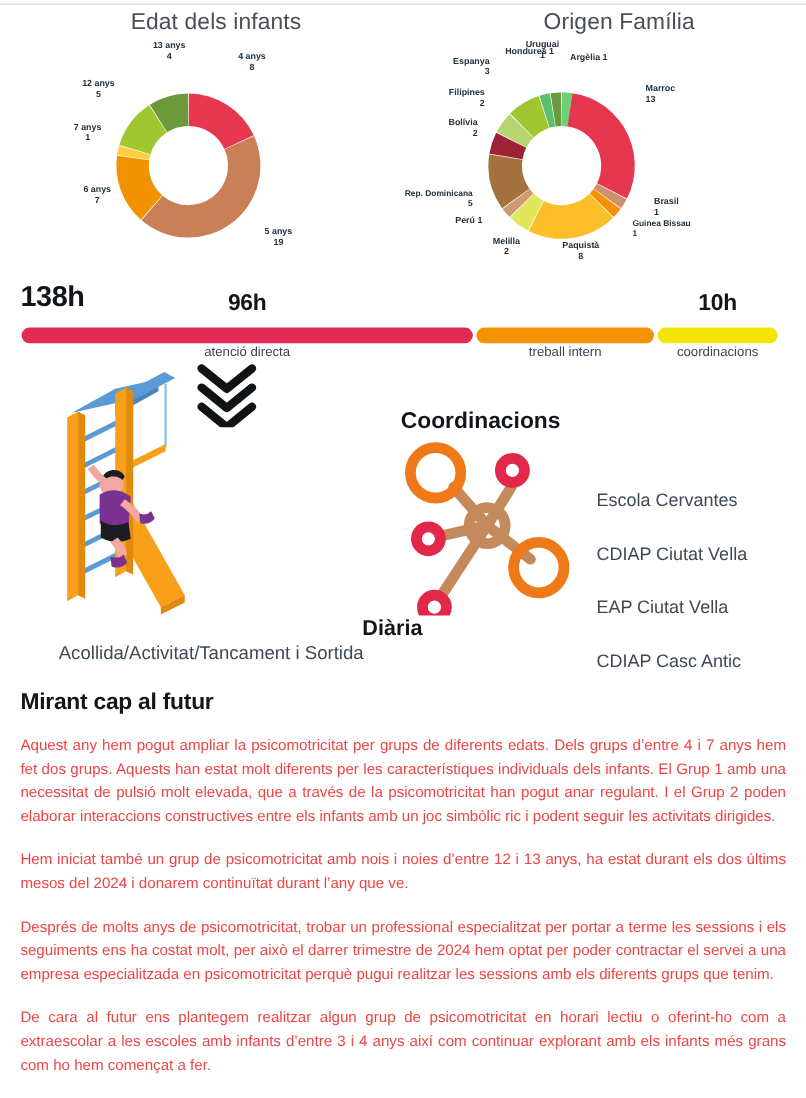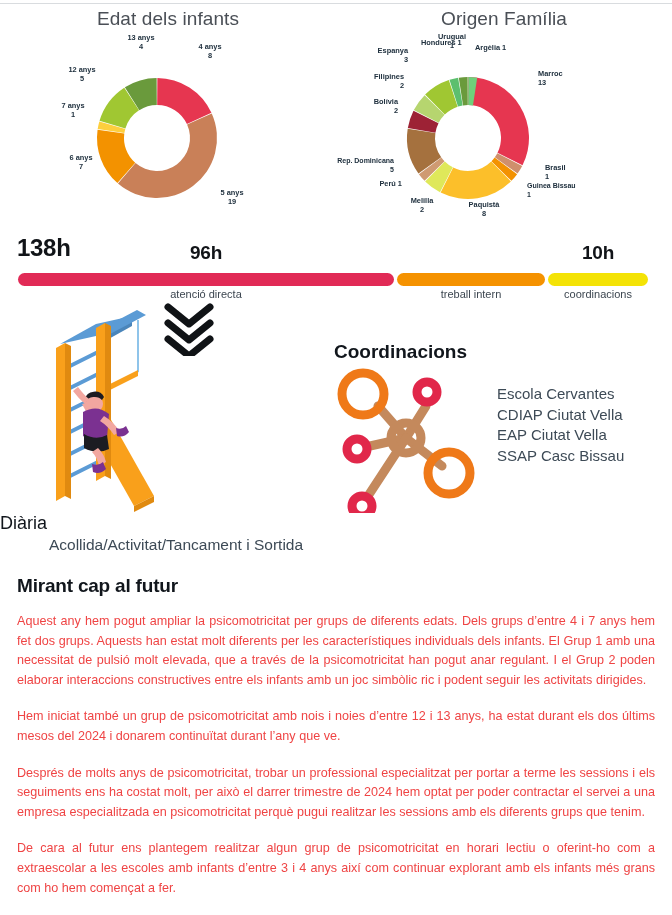--- a/index.html
+++ b/index.html
@@ -43,20 +43,21 @@
   .chart-block.right { left: 336px; }
   .chart-title {
     position: absolute;
     left: 0; top: 2px;
     width: 336px;
     text-align: center;
     font-size: 19px;
     font-weight: 400;
     color: #4a4f56;
     letter-spacing: .1px;
+    padding-left: 12px;
   }
   .donut-wrap {
     position: absolute;
     left: 0; top: 0;
     width: 336px; height: 222px;
   }
   .donut-wrap svg { display: block; }
   .slice-label {
     font-family: "Liberation Sans", sans-serif;
     font-size: 7.4px;
@@ -117,24 +118,25 @@
   
   .playground {
     position: absolute;
     left: 38px; top: 300px;
     width: 125px; height: 215px;
   }
   .daily-label {
     position: absolute;
     left: 0; top: 513px;
     width: 340px;
-    text-align: left;
+    text-align: right;
     font-size: 18px;
-    font-weight: normal;
+    font-weight: bold;
     color: #11161c;
+    padding-left: 12px;
   }
   .daily-sub {
     position: absolute;
     left: 0; top: 536px;
     width: 352px;
     text-align: center;
     font-size: 15.5px;
     color: #3d4a56;
   }
 
@@ -154,20 +156,21 @@
   .coord-list {
     position: absolute;
     left: 497px; top: 384px;
     width: 172px;
   }
   .coord-list div {
     font-size: 15px;
     line-height: 20.5px;
     color: #3d4a56;
     white-space: nowrap;
+    margin-top: 24px;
   }
 
   
   .article {
     position: absolute;
     left: 17px; top: 575px;
     width: 638px;
   }
   .article h2 {
     margin: 0 0 15px 0;
@@ -344,21 +347,21 @@
       <circle cx="93" cy="24" r="10" fill="none" stroke="#e1274a" stroke-width="9"></circle>
       <circle cx="23" cy="81" r="10" fill="none" stroke="#e1274a" stroke-width="9"></circle>
       <circle cx="28" cy="138" r="10" fill="none" stroke="#e1274a" stroke-width="9"></circle>
     </svg>
   </div>
 
   <div class="coord-list" id="coord-list">
       <div>Escola Cervantes</div>
       <div>CDIAP Ciutat Vella</div>
       <div>EAP Ciutat Vella</div>
-      <div>SSAP Casc Bissau</div>
+      <div>CDIAP Casc Antic</div>
     </div>
 
   <div class="article">
     <h2>Mirant cap al futur</h2>
     <div id="article-body">
         <p>Aquest any hem pogut ampliar la psicomotricitat per grups de diferents edats. Dels grups d’entre 4 i 7 anys hem fet dos grups. Aquests han estat molt diferents per les característiques individuals dels infants. El Grup 1 amb una necessitat de pulsió molt elevada, que a través de la psicomotricitat han pogut anar regulant. I el Grup 2 poden elaborar interaccions constructives entre els infants amb un joc simbòlic ric i podent seguir les activitats dirigides.</p>
         <p>Hem iniciat també un grup de psicomotricitat amb nois i noies d’entre 12 i 13 anys, ha estat durant els dos últims mesos del 2024 i donarem continuïtat durant l’any que ve.</p>
         <p>Després de molts anys de psicomotricitat, trobar un professional especialitzat per portar a terme les sessions i els seguiments ens ha costat molt, per això el darrer trimestre de 2024 hem optat per poder contractar el servei a una empresa especialitzada en psicomotricitat perquè pugui realitzar les sessions amb els diferents grups que tenim.</p>
         <p>De cara al futur ens plantegem realitzar algun grup de psicomotricitat en horari lectiu o oferint-ho com a extraescolar a les escoles amb infants d’entre 3 i 4 anys així com continuar explorant amb els infants més grans com ho hem començat a fer.</p>
       </div>

